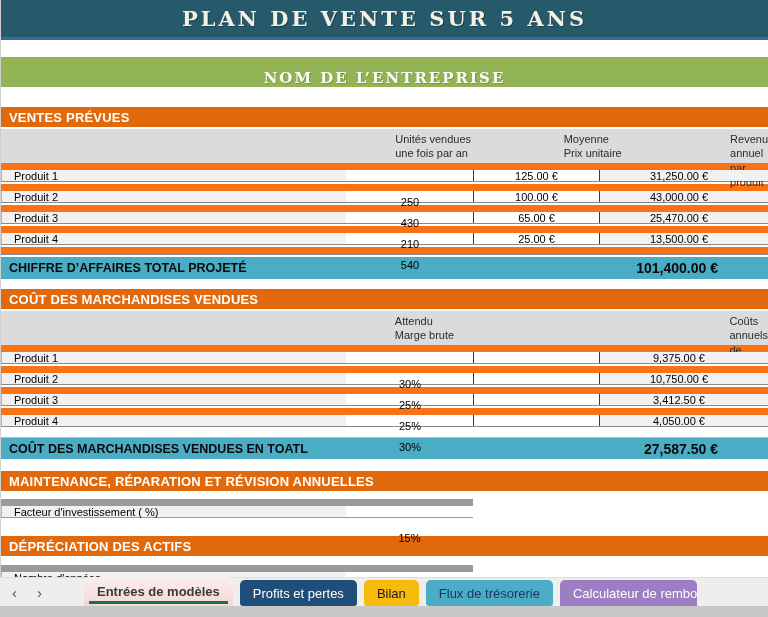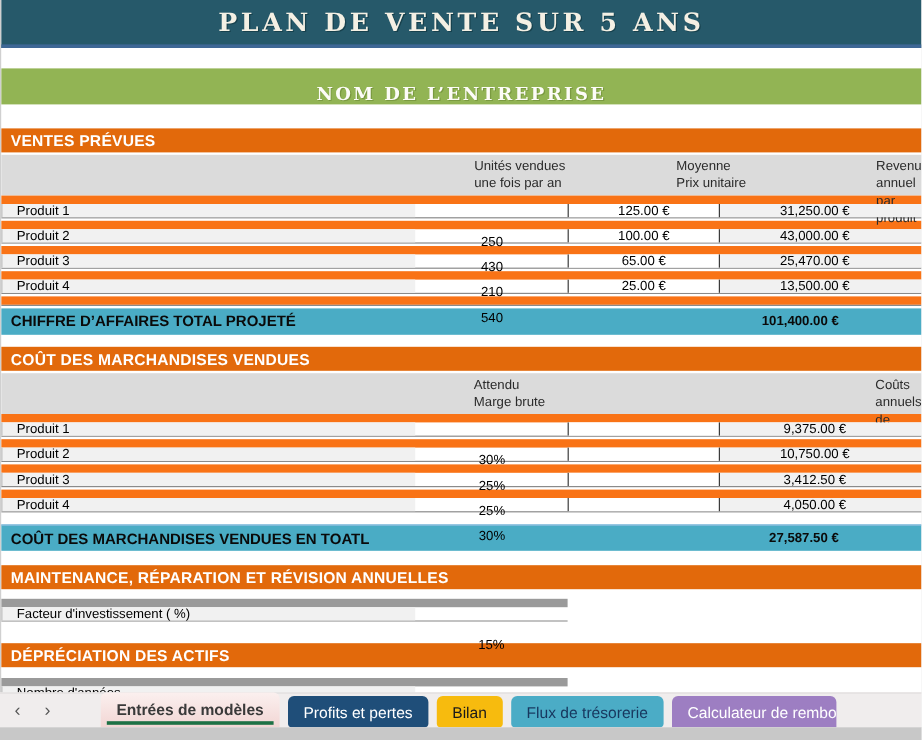--- a/index.html
+++ b/index.html
@@ -63,21 +63,21 @@
   .stub .lab, .stub .cb, .stub .cc, .stub .cd { padding:0; }
   .prow.short .cb { border-right:1px solid #3c3c3c; }
   .prow.short { border-color:#9a9a9a; width:472px; }
 
   
   .teal {
     height:22px; background:#4AACC5; display:flex; align-items:center;
     font-weight:bold; color:#0a0a0a; padding-left:8px; font-size:12.5px;gap:12px;
   }
   .teal.bordered { border-top:1px solid #9DC3E6; }
-  .teal .val { margin-left:auto; padding-right:69px; font-size:11px; font-weight:bold; }
+  .teal .val { margin-left:auto; padding-right:50px; font-size:14px; font-weight:bold; }
 
   
   .tabbar {
     height:29px; background:#F0EDED; display:flex; align-items:flex-end;
     padding-left:12px; position:relative; border-top:1px solid #e0dddd;
   }
   .nav { display:flex; gap:20px; color:#555; font-size:15px; align-self:center; margin-right:42px; }
   .nav span { cursor:default; line-height:1; }
   .tab {
     height:26px; display:flex; align-items:center; justify-content:center;

